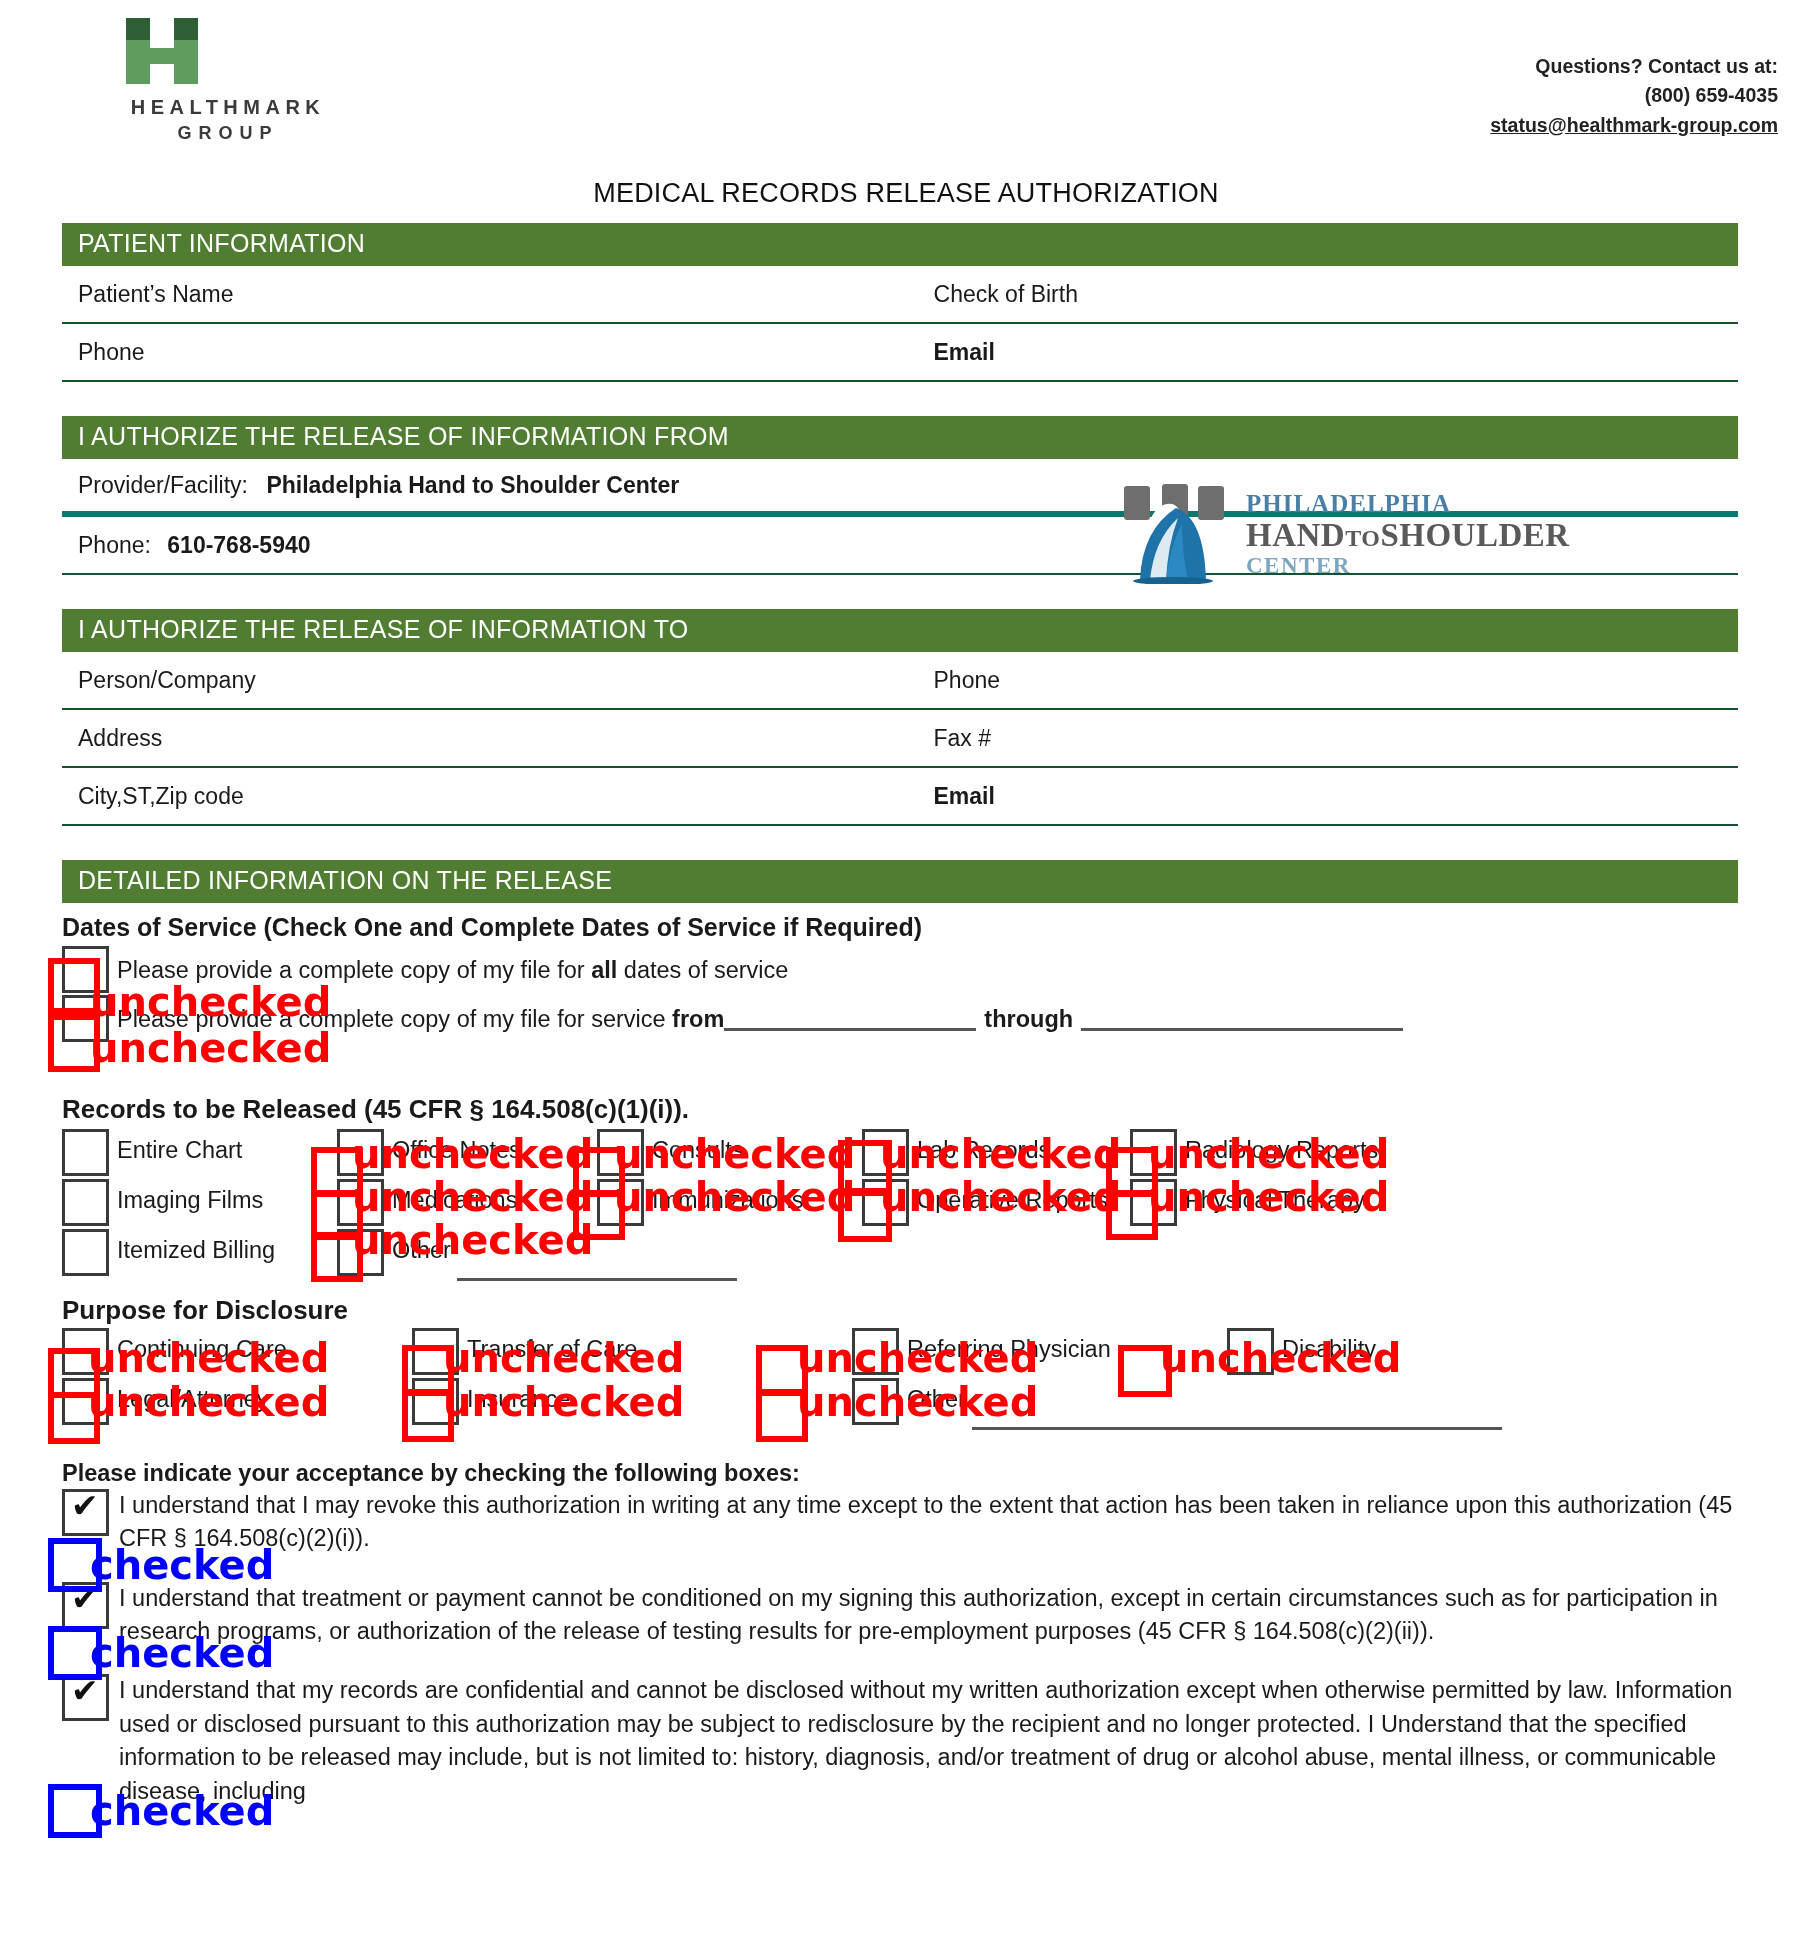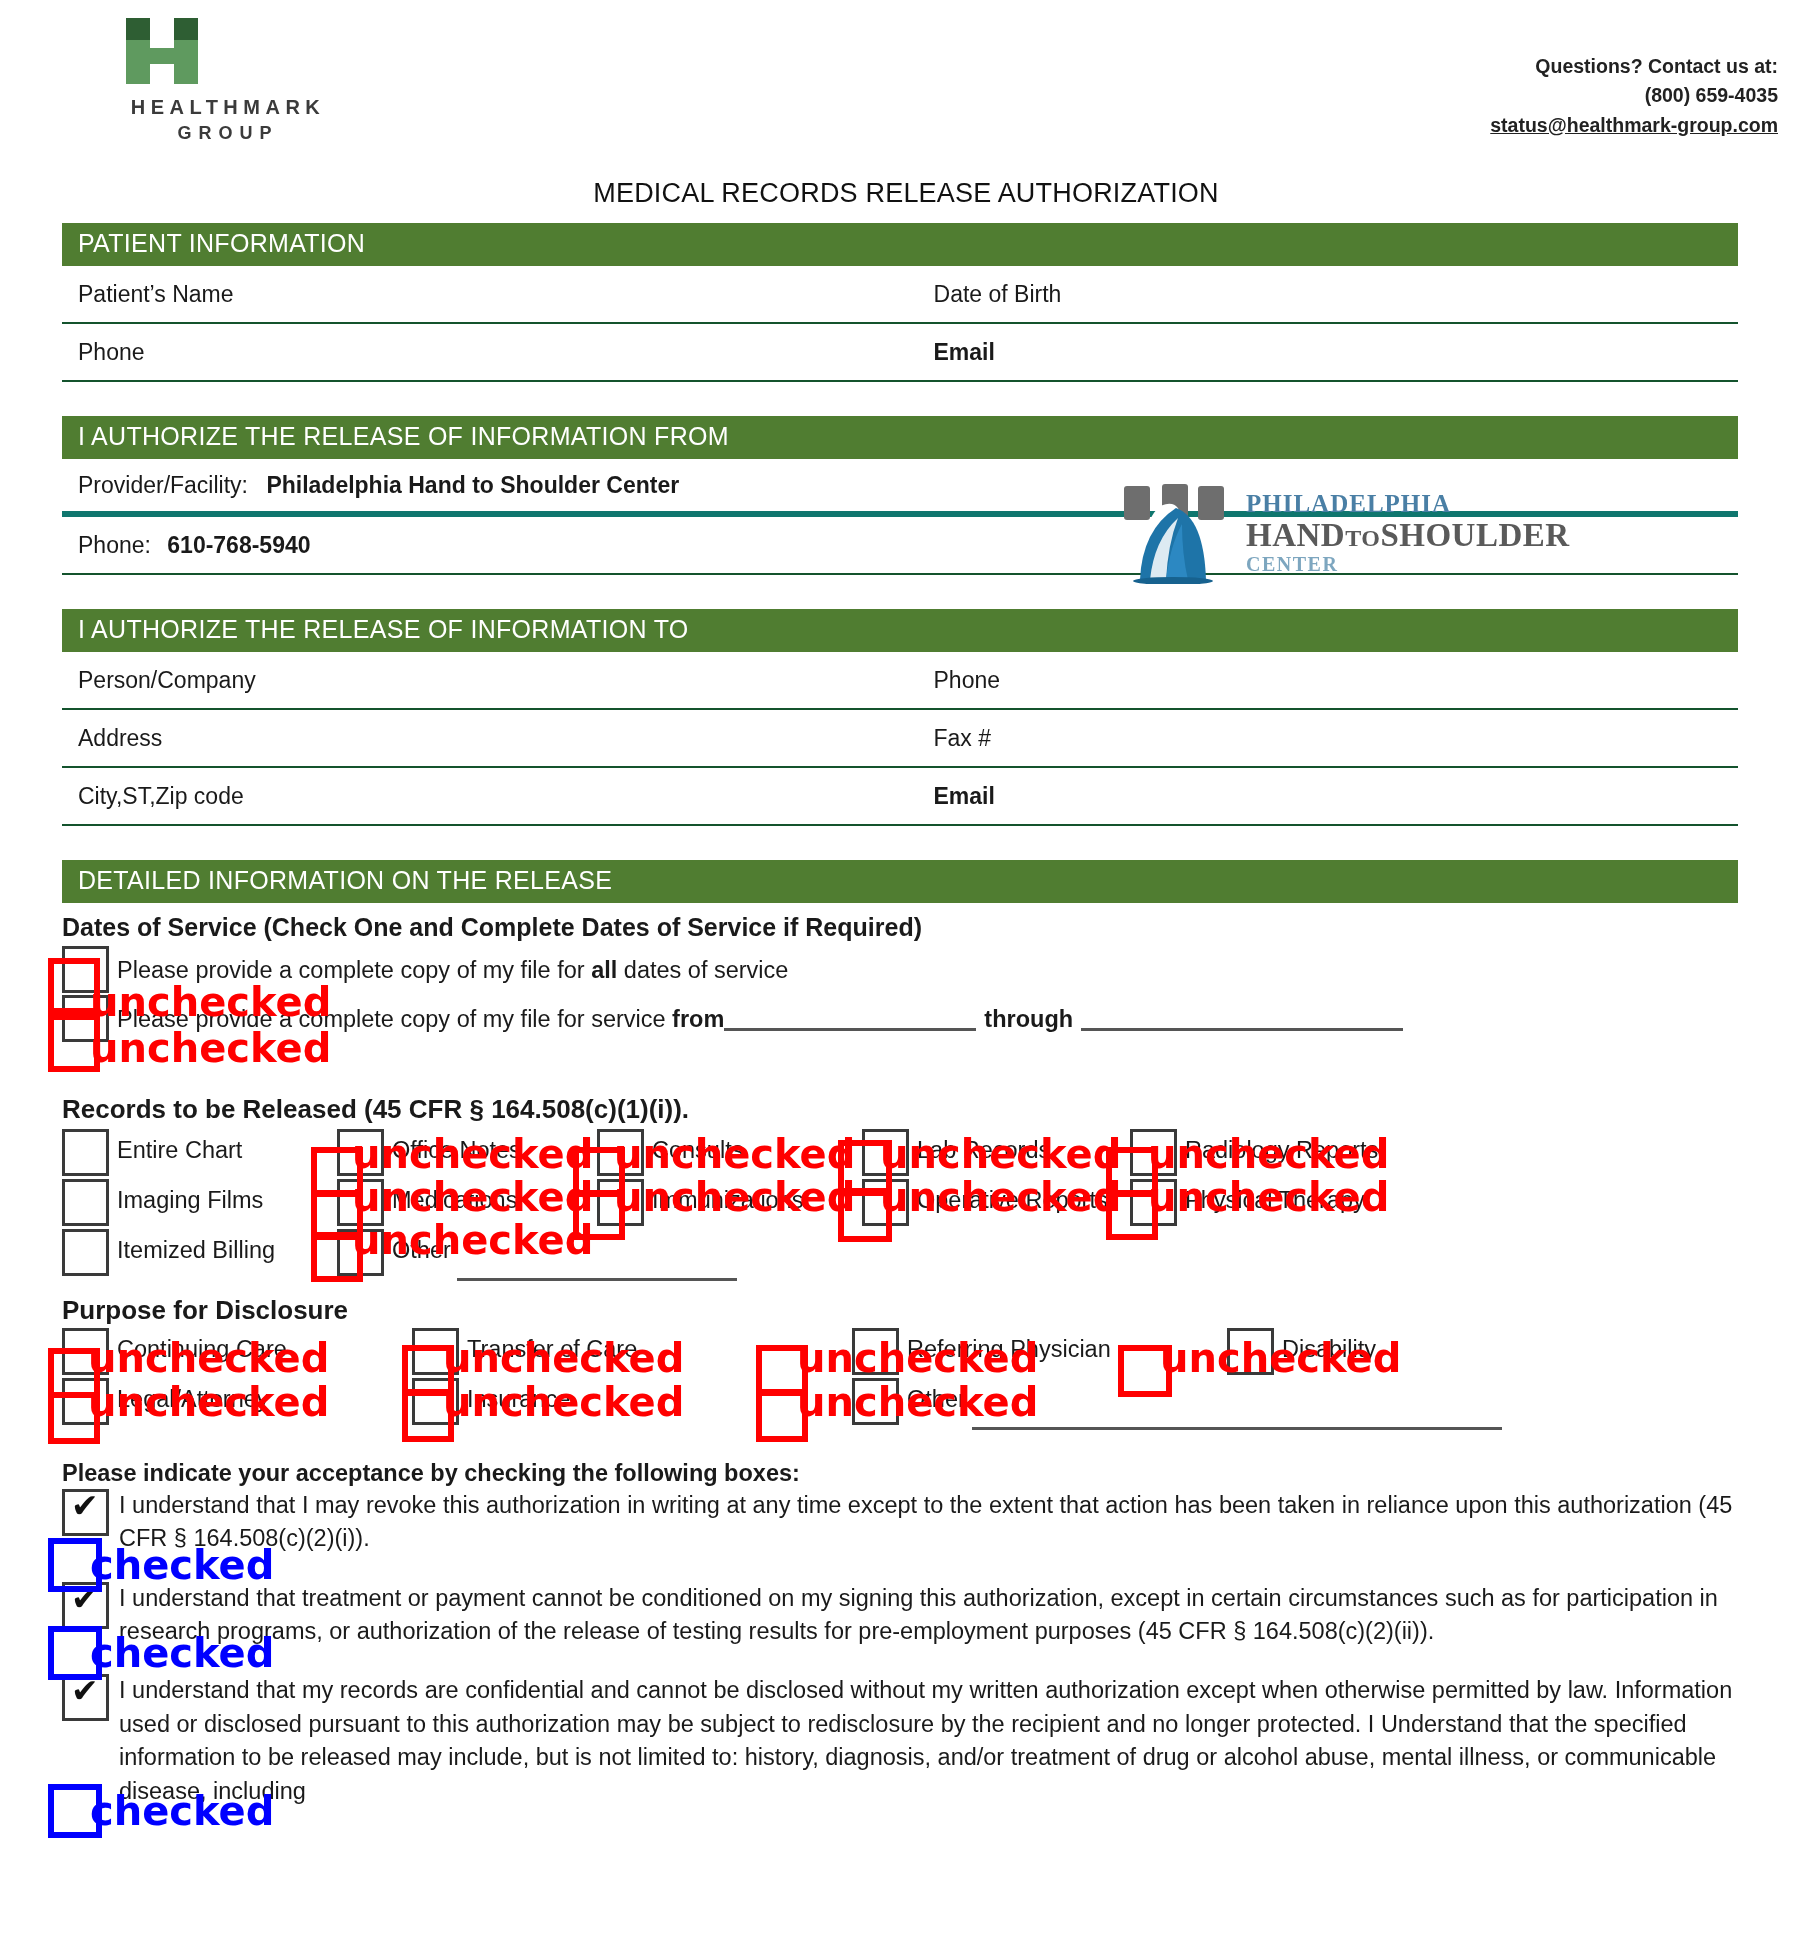--- a/index.html
+++ b/index.html
@@ -66,21 +66,21 @@
   .prov-text .l1 {
     font-family:"Liberation Serif", serif; font-size:25px;
     letter-spacing:1px; color:#4a7fa5; font-weight:600;
   }
   .prov-text .l2 {
     font-family:"Liberation Serif", serif; font-size:33px;
     letter-spacing:.5px; color:#5a5a5a; font-weight:600; line-height:1.05;
   }
   .prov-text .l2 .sm { font-size:24px; }
   .prov-text .l3 {
-    font-family:"Liberation Serif", serif; font-size:20px;
+    font-family:"Liberation Serif", serif; font-size:23px;
     letter-spacing:1.5px; color:#7da6bf; font-weight:600;
   }
 
   
   .detail { margin:0 62px; position:relative; }
   .sub-head { font-size:25px; font-weight:700; margin:10px 0 4px 0; }
   .sub-head2 { font-size:26px; font-weight:700; margin:16px 0 2px 0; }
 
   .ck-line { display:flex; align-items:flex-start; margin:2px 0; position:relative; }
   .box {
@@ -148,21 +148,21 @@
       <div class="mail">status@healthmark-group.com</div>
     </div>
   </div>
 
   <div class="doc-title">MEDICAL RECORDS RELEASE AUTHORIZATION</div>
 
   <div class="band">PATIENT INFORMATION</div>
   <div class="rows">
     <div class="row">
       <div class="c1">Patient’s Name</div>
-      <div class="c2">Date of Birth</div>
+      <div class="c2">Check of Birth</div>
     </div>
     <div class="row">
       <div class="c1">Phone</div>
       <div class="c2 b">Email</div>
     </div>
   </div>
 
   <div class="spacer"></div>
 
   <div class="band">I AUTHORIZE THE RELEASE OF INFORMATION FROM</div>

